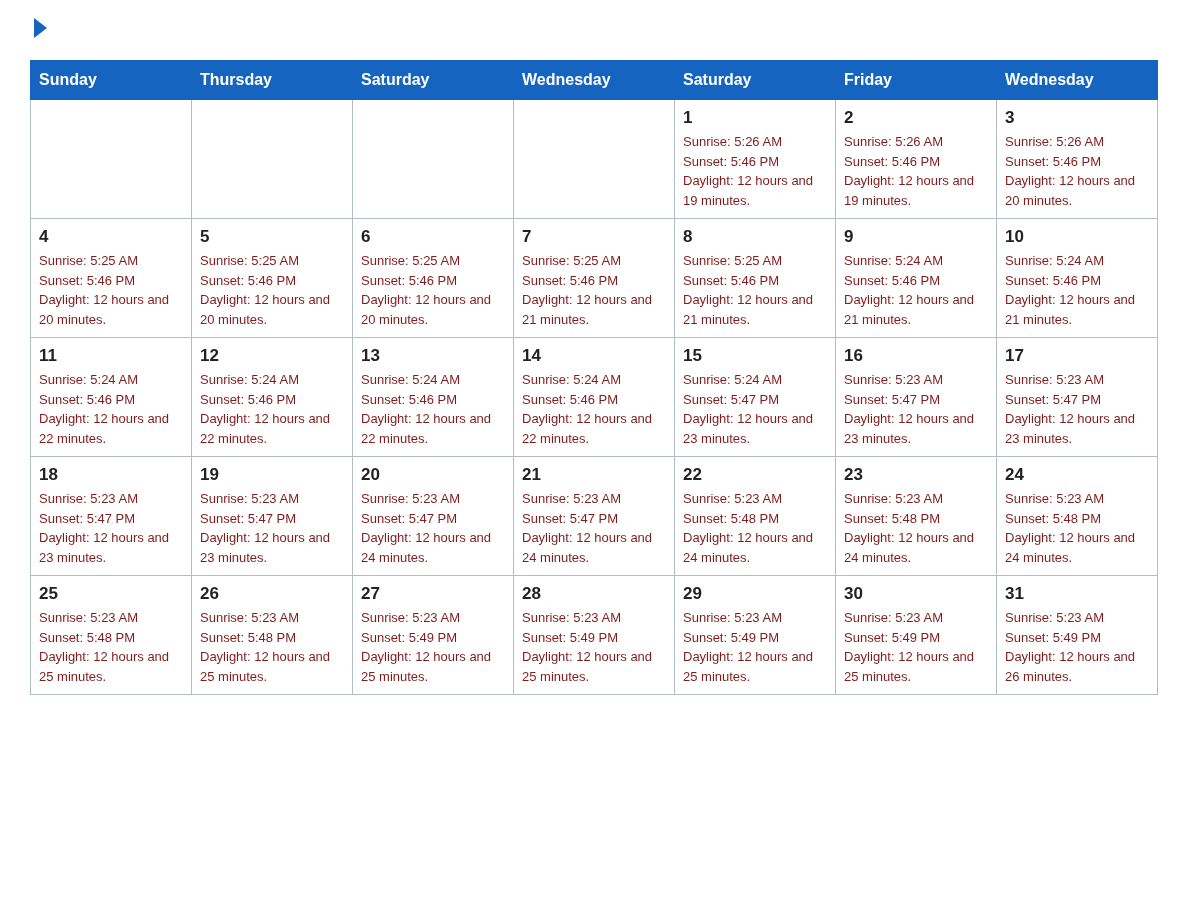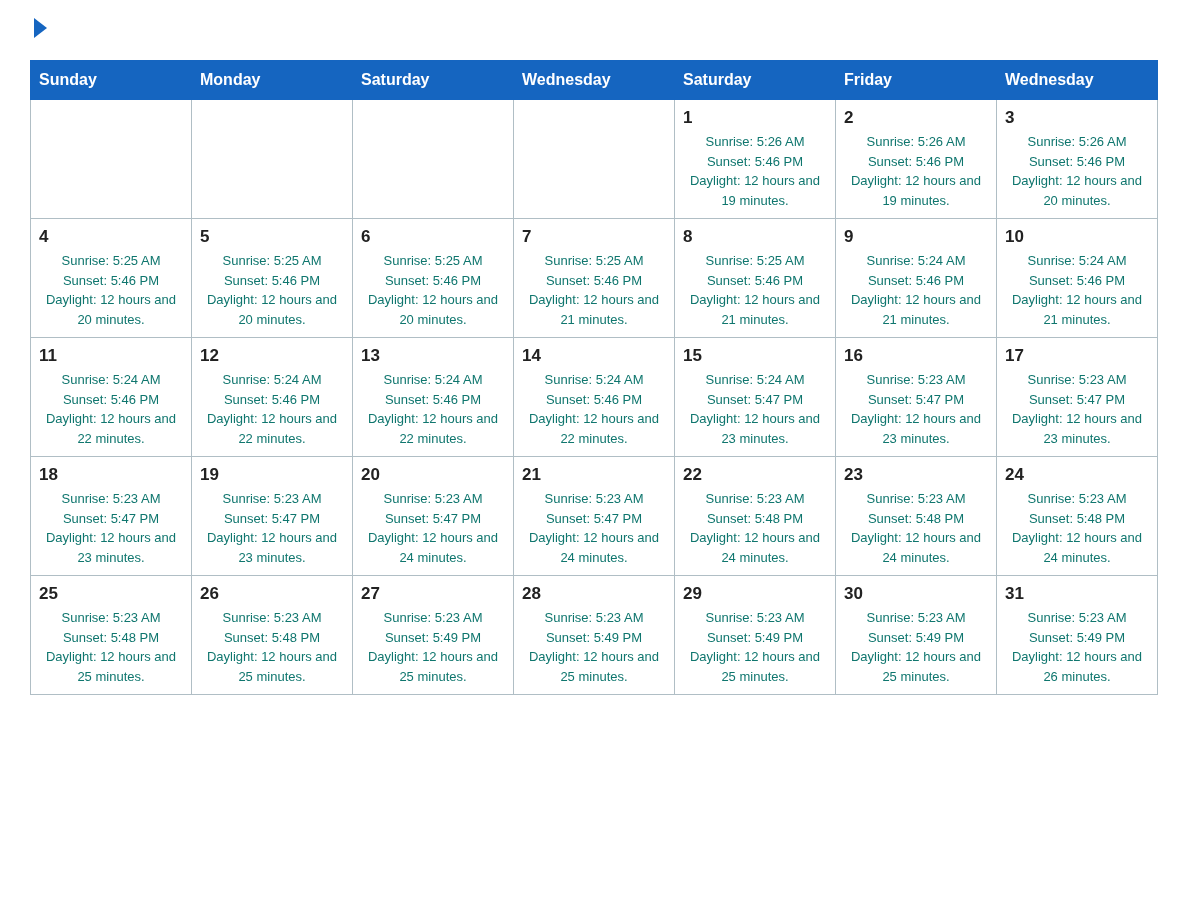--- a/index.html
+++ b/index.html
@@ -55,23 +55,22 @@
     }
     .day-num {
       font-size: 17px;
       font-weight: bold;
       color: #222;
       display: block;
       margin-bottom: 4px;
     }
     .day-info {
       font-size: 13px;
-      color: #0f766e;
+      color: #7f1d1d;
       line-height: 1.5;
-      text-align: center;
     }
     .logo-wrapper {
       display: flex;
       flex-direction: column;
     }
     .logo-line1 {
       display: flex;
       align-items: center;
     }
     .logo-line2 {
@@ -107,21 +106,21 @@
   <div class="title-block">
     <div class="month-year"></div>
     <div class="location"></div>
   </div>
 </div>
 
 <table class="calendar">
   <thead>
     <tr>
     <th>Sunday</th>
-        <th>Monday</th>
+        <th>Thursday</th>
         <th>Saturday</th>
         <th>Wednesday</th>
         <th>Saturday</th>
         <th>Friday</th>
         <th>Wednesday</th>
       </tr>
   </thead>
   <tbody id="calendar-body">
   <tr>
         <td></td>

